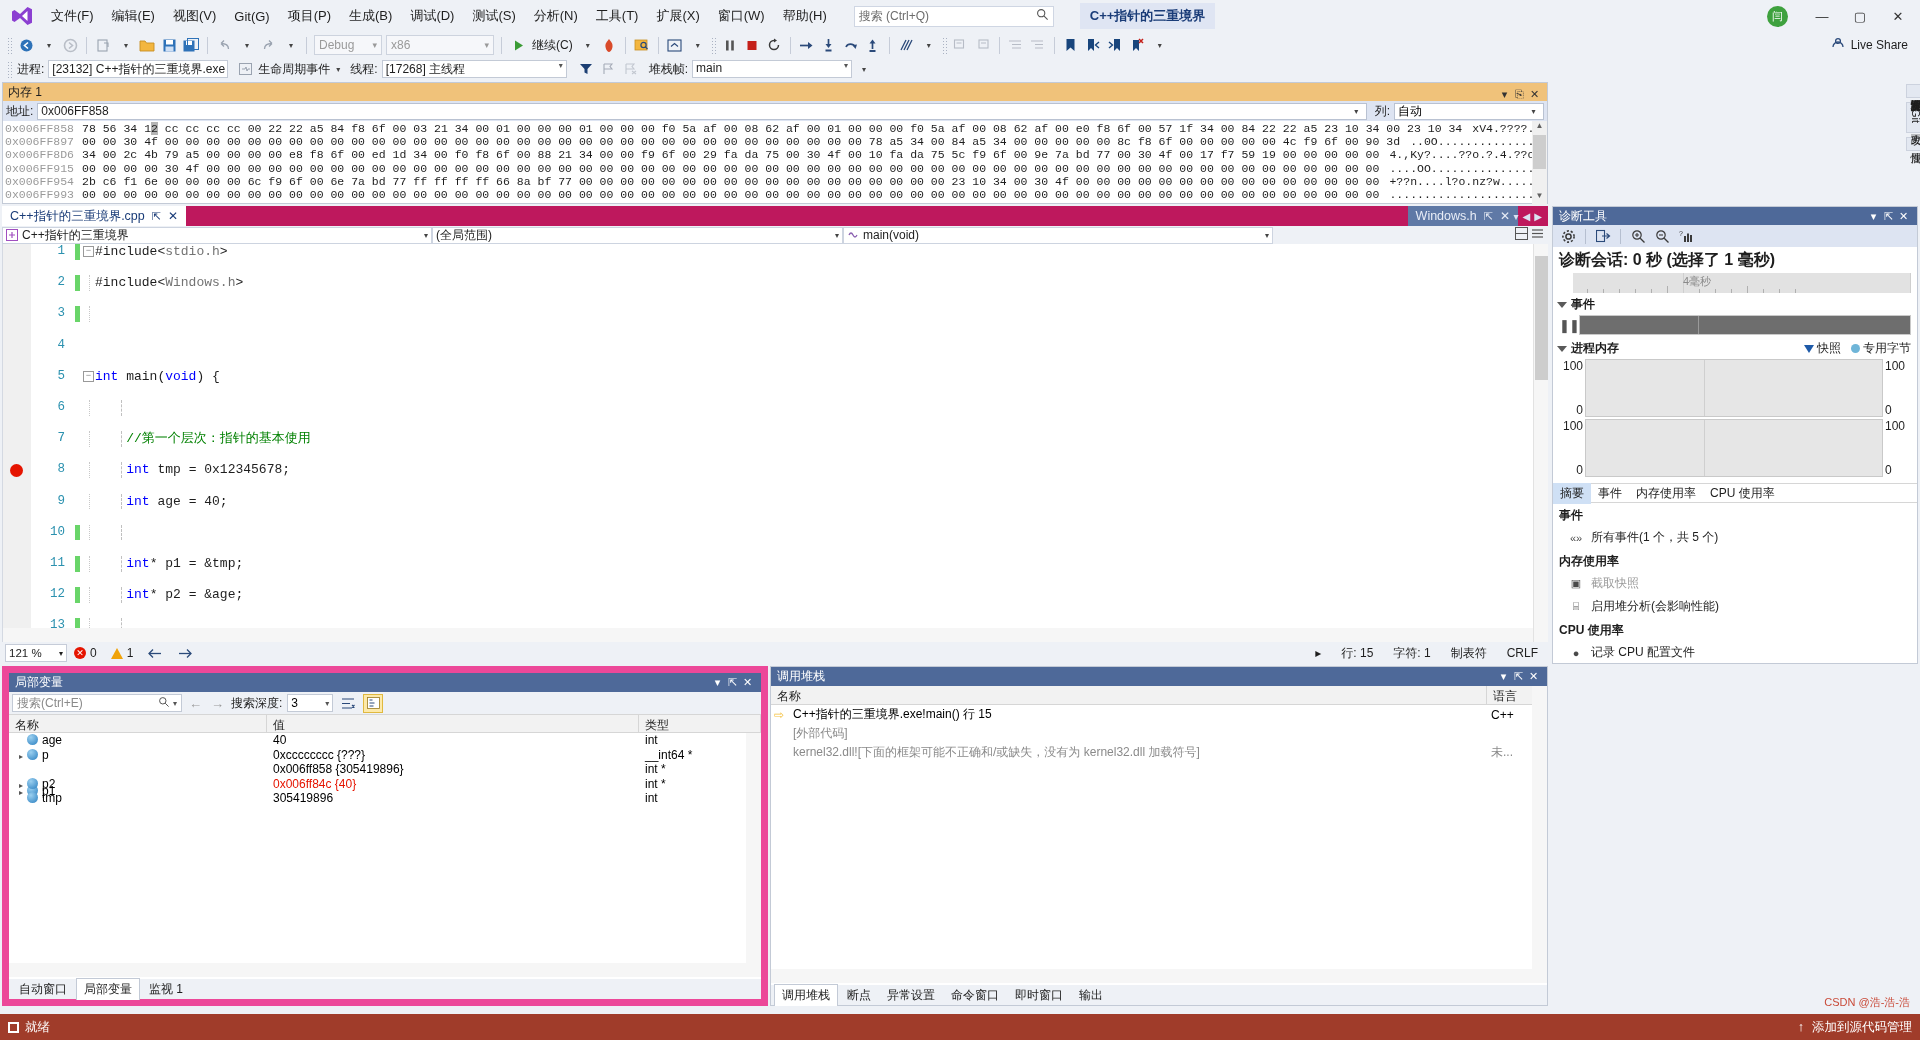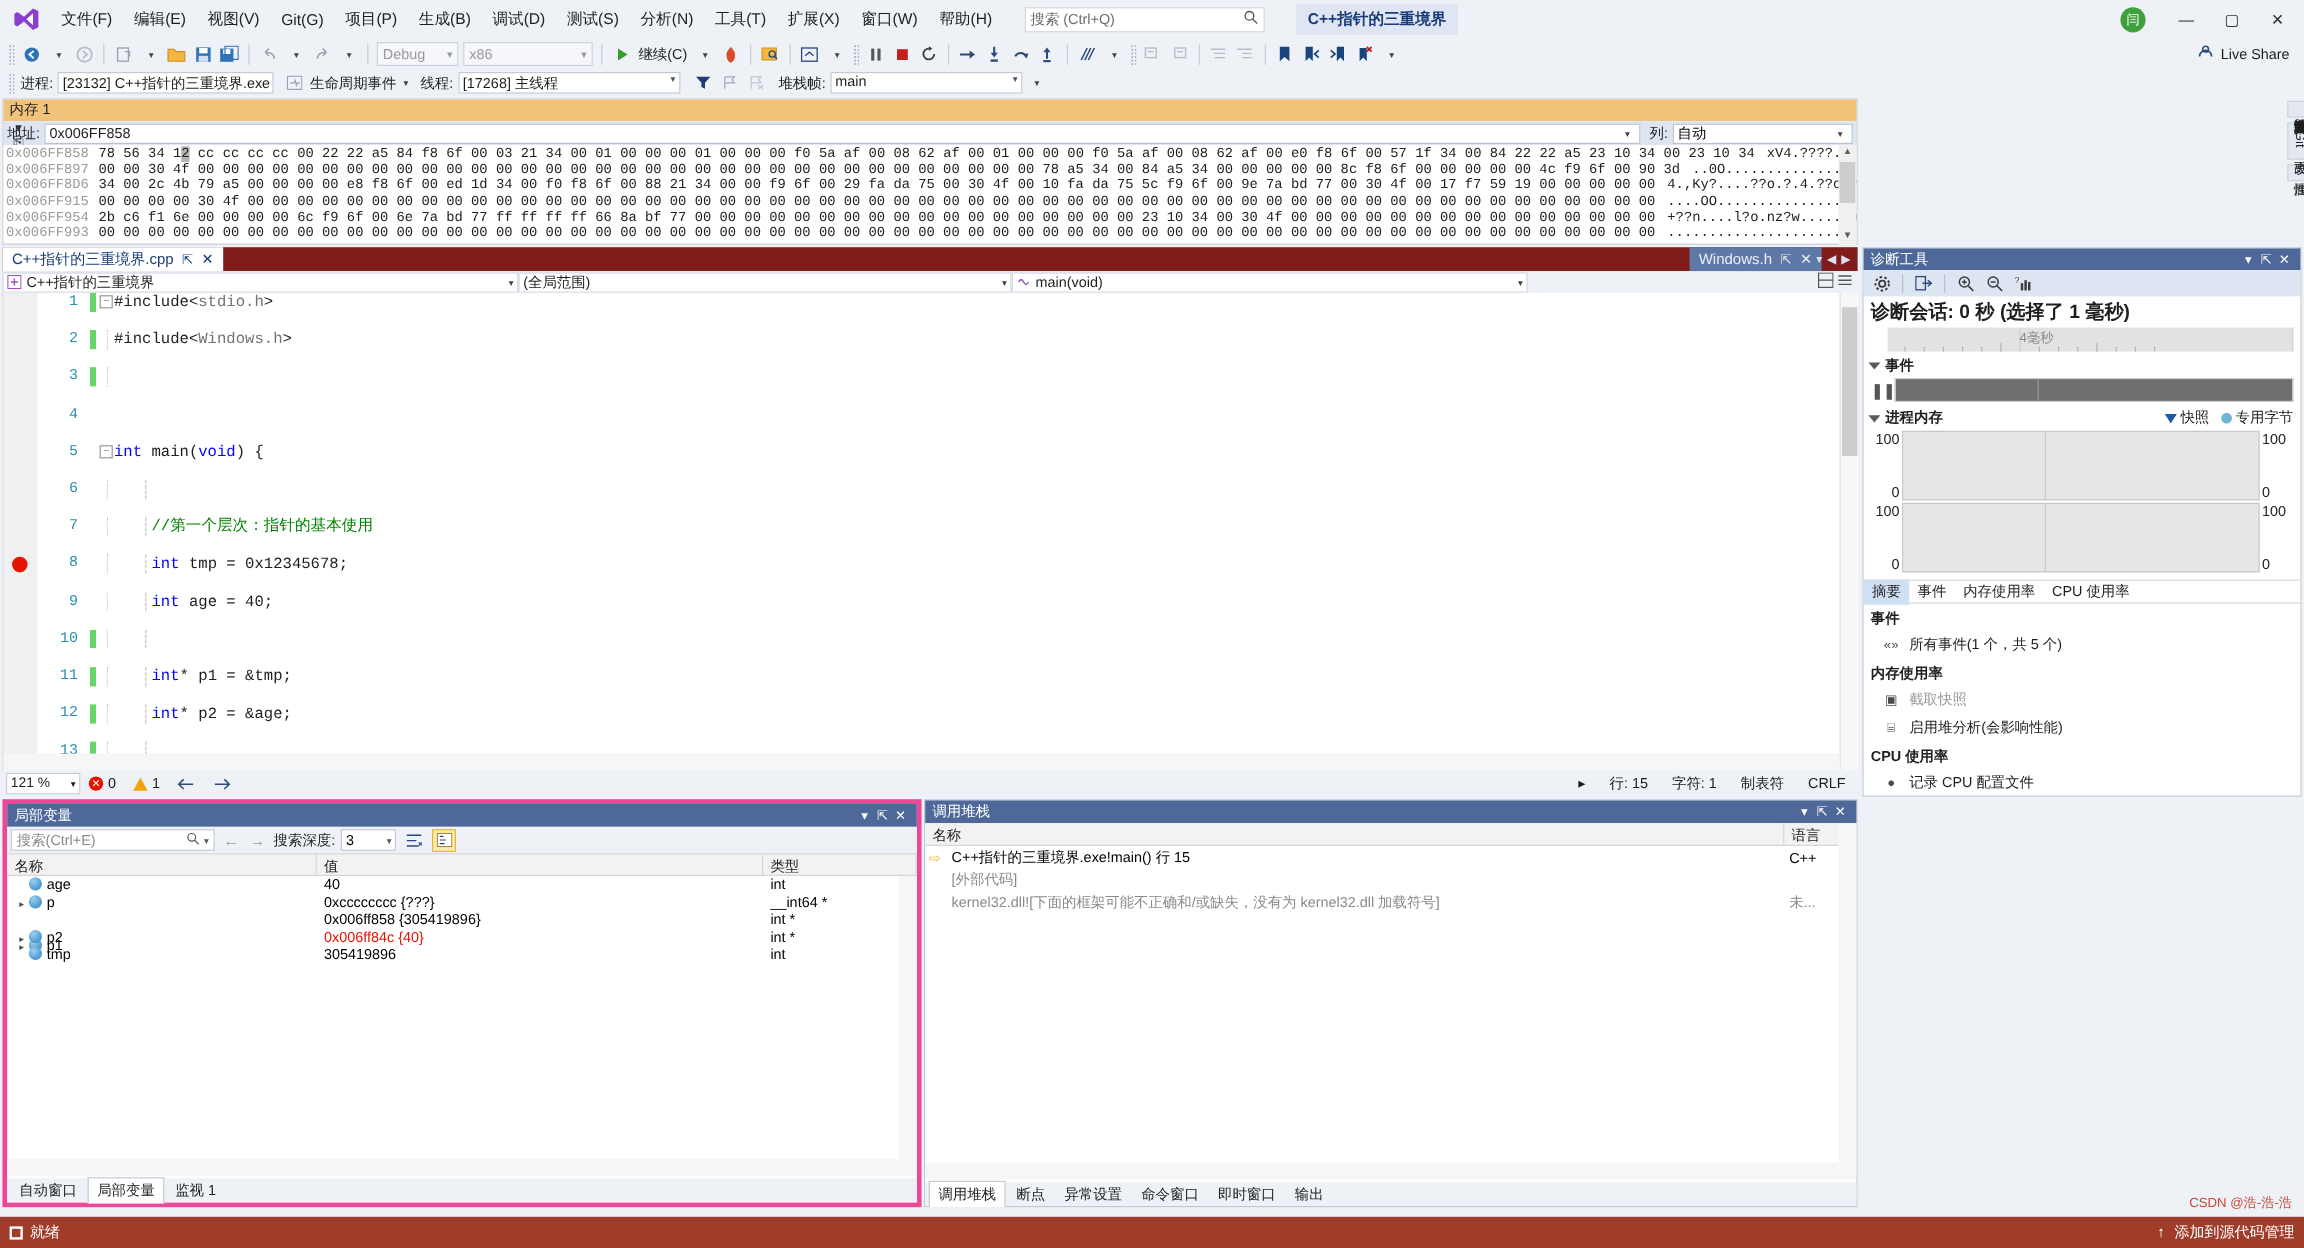--- a/index.html
+++ b/index.html
@@ -65,21 +65,21 @@
   .db-label { color:#1e1e1e; margin:0 4px 0 2px; white-space:nowrap; }
   .db-combo {
     height:18px; background:#fff; border:1px solid #c3cad6; display:flex; 
     padding:0 3px; font-size:12px; color:#1e1e1e; overflow:hidden; white-space:nowrap;
   }
   .db-combo .arw { margin-left:auto; padding-left:6px; font-size:8px; color:#555; }
 
   
   .memwin { position:absolute; left:2px; top:82px; width:1546px; height:122px; background:#fff; border:1px solid #c3cad6; }
   .memwin-title {
-    height:18px; background:#f0c27a; display:flex; align-items:flex-start; padding:0 5px; font-size:12px; color:#1e1e1e;flex-direction:column;
+    height:18px; background:#f0c27a; display:flex; align-items:flex-end; padding:0 5px; font-size:12px; color:#1e1e1e;
   }
   .memwin-title .ttl { flex:1; font-weight:400; }
   .mw-ctl { width:15px; text-align:center; color:#333; font-size:11px; }
   .addrbar { height:20px; background:#dde4f2; display:flex; align-items:center; padding:0 3px; gap:4px; font-size:12px; }
   .addrbar .lab { color:#1e1e1e; }
   .addr-input { flex:1; height:17px; background:#fff; border:1px solid #b9c2d2; padding:0 3px; font-size:12px; color:#1e1e1e;
      display:flex; align-items:center; }
   .addr-input .v { flex:1; }
   .addr-drop { width:13px; text-align:center; font-size:8px; color:#444; }
   .col-lab { color:#1e1e1e; margin-left:4px; }
@@ -93,21 +93,21 @@
   .hexrow { display:flex; }
   .hx-addr { color:#9a9a9a; }
   .hx-bytes { color:#1e1e1e; margin-left:8px; }
   .hx-ascii { color:#1e1e1e; margin-left:10px; }
   .hx-sel { background:#b4b4b4; }
   .mem-scroll { position:absolute; right:0; top:38px; width:15px; height:84px; background:#f0f0f0; }
   .mem-scroll .thumb { position:absolute; top:14px; left:1px; width:13px; height:34px; background:#cdcdcd; }
   .mem-scroll .ar { position:absolute; left:0; width:15px; height:14px; text-align:center; font-size:8px; color:#606060; }
 
   
-  .tabrow { position:absolute; left:2px; top:206px; width:1546px; height:20px; background:#7f1d1d; }
+  .tabrow { position:absolute; left:2px; top:206px; width:1546px; height:20px; background:#be185d; }
   .tab {
     position:absolute; top:0; height:20px; display:flex; align-items:center; gap:7px; padding:0 8px; font-size:12.5px;
   }
   .tab.active { background:#fff; color:#1a3c78; }
   .tab.inactive { background:#5f79a6; color:#e8edf7; }
   .tab .pin { font-size:11px; }
   .tab .cls { font-size:12px; }
   .tabrow-right { position:absolute; right:2px; top:0; height:20px; display:flex; align-items:center; gap:4px; color:#dbe3f2; font-size:10px; padding-right:4px; }
 
   
@@ -188,21 +188,21 @@
   .graph .d { position:absolute; top:0; bottom:0; left:118px; width:1px; background:#cfcfcf; }
   .diag-tabs { display:flex; align-items:center; border-top:1px solid #d6d6d6; border-bottom:1px solid #d6d6d6; margin-top:4px; height:20px; }
   .diag-tab { font-size:12px; padding:2px 7px; color:#1e1e1e; }
   .diag-tab.active { background:#cfe0f5; }
   .sum-head { font-size:12px; font-weight:bold; color:#1e1e1e; padding:4px 6px 2px 6px; }
   .sum-row { display:flex; align-items:center; gap:8px; font-size:12px; color:#1e1e1e; padding:3px 6px 3px 16px; }
   .sum-row .ic { width:14px; text-align:center; color:#4a4a4a; font-size:11px; }
   .sum-row.dim { color:#9a9a9a; }
 
   
-  .locals { position:absolute; left:2px; top:666px; width:766px; height:340px; background:#fff; border:4px solid #ec4899; }
+  .locals { position:absolute; left:2px; top:666px; width:766px; height:340px; background:#fff; border:7px solid #ec4899; }
   .pnl-title { height:19px; background:#4e6999; color:#fff; display:flex; align-items:center; padding:0 6px; font-size:12px; }
   .pnl-title .ttl { flex:1; }
   .pnl-title .c { width:15px; text-align:center; font-size:11px; }
   .loc-tb { height:22px; background:#eef1f6; display:flex; align-items:center; padding:0 3px; gap:5px; }
   .loc-search { width:170px; height:18px; background:#fff; border:1px solid #c3cad6; display:flex; align-items:center; padding:0 4px; font-size:12px; color:#8a8a8a; }
   .loc-search .t { flex:1; }
   .nav-arrow { color:#9a9a9a; font-size:13px; padding:0 2px; }
   .depth-lab { font-size:12px; color:#1e1e1e; }
   .depth-combo { width:46px; height:18px; background:#fff; border:1px solid #c3cad6; display:flex; align-items:center; padding:0 3px; font-size:12px; }
   .depth-combo .v { flex:1; }

